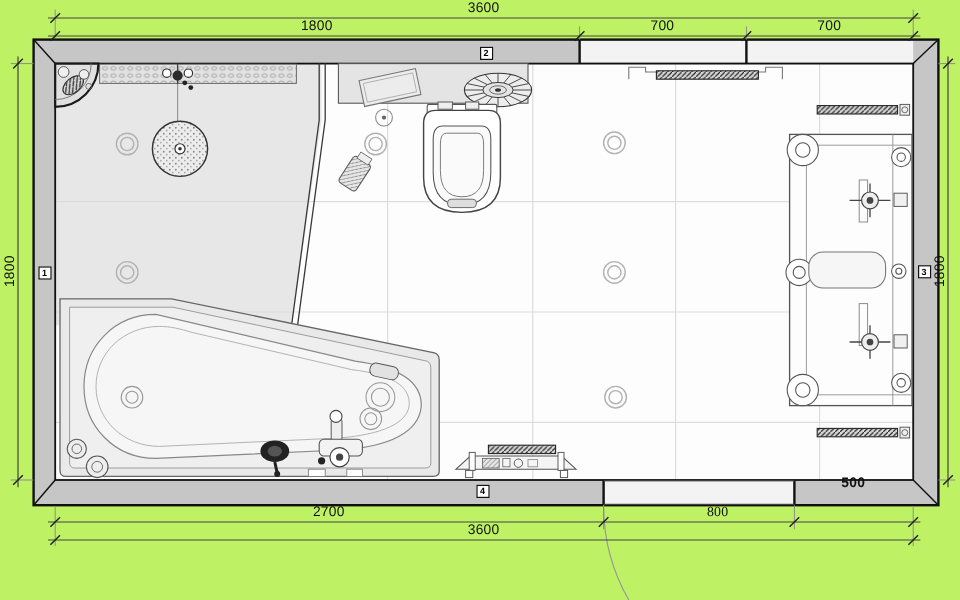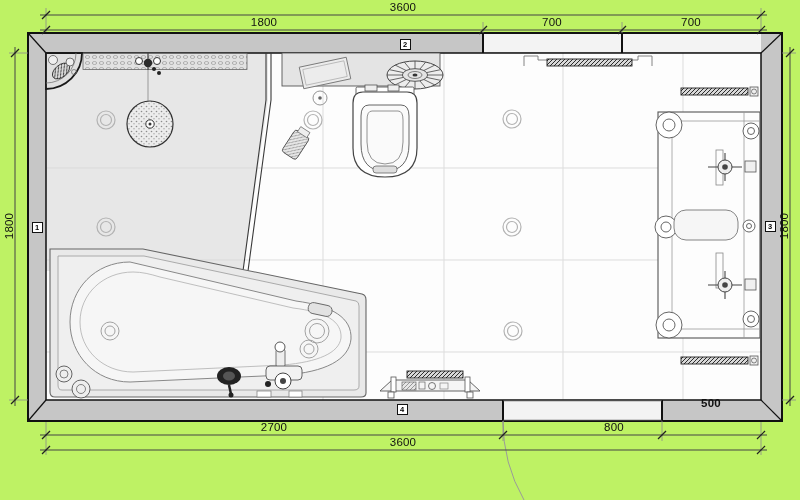--- a/index.html
+++ b/index.html
@@ -324,21 +324,21 @@
   </g>
 </svg>
 
   <div class="dim" style="left:373px;top:1px;">3600</div>
   <div class="dim" style="left:234px;top:16px;">1800</div>
   <div class="dim" style="left:522px;top:16px;">700</div>
   <div class="dim" style="left:661px;top:16px;">700</div>
   <div class="dim v" style="left:-21px;top:220px;">1800</div>
   <div class="dim v" style="left:754px;top:220px;">1800</div>
   <div class="dim" style="left:244px;top:421px;">2700</div>
-  <div class="dim" style="left:584px;top:421px;">800</div>
+  <div class="dim" style="left:568px;top:421px;font-family:Liberation Serif, serif;">800</div>
   <div class="dim" style="left:681px;top:397px;font-weight:bold;">500</div>
   <div class="dim" style="left:373px;top:436px;">3600</div>
 
   <div class="marker" style="left:31.5px;top:221.5px;">1</div>
   <div class="marker" style="left:399.5px;top:38.5px;">2</div>
   <div class="marker" style="left:764.5px;top:220.5px;">3</div>
   <div class="marker" style="left:396.5px;top:403.5px;">4</div>
 </div>
 
 </body></html>

